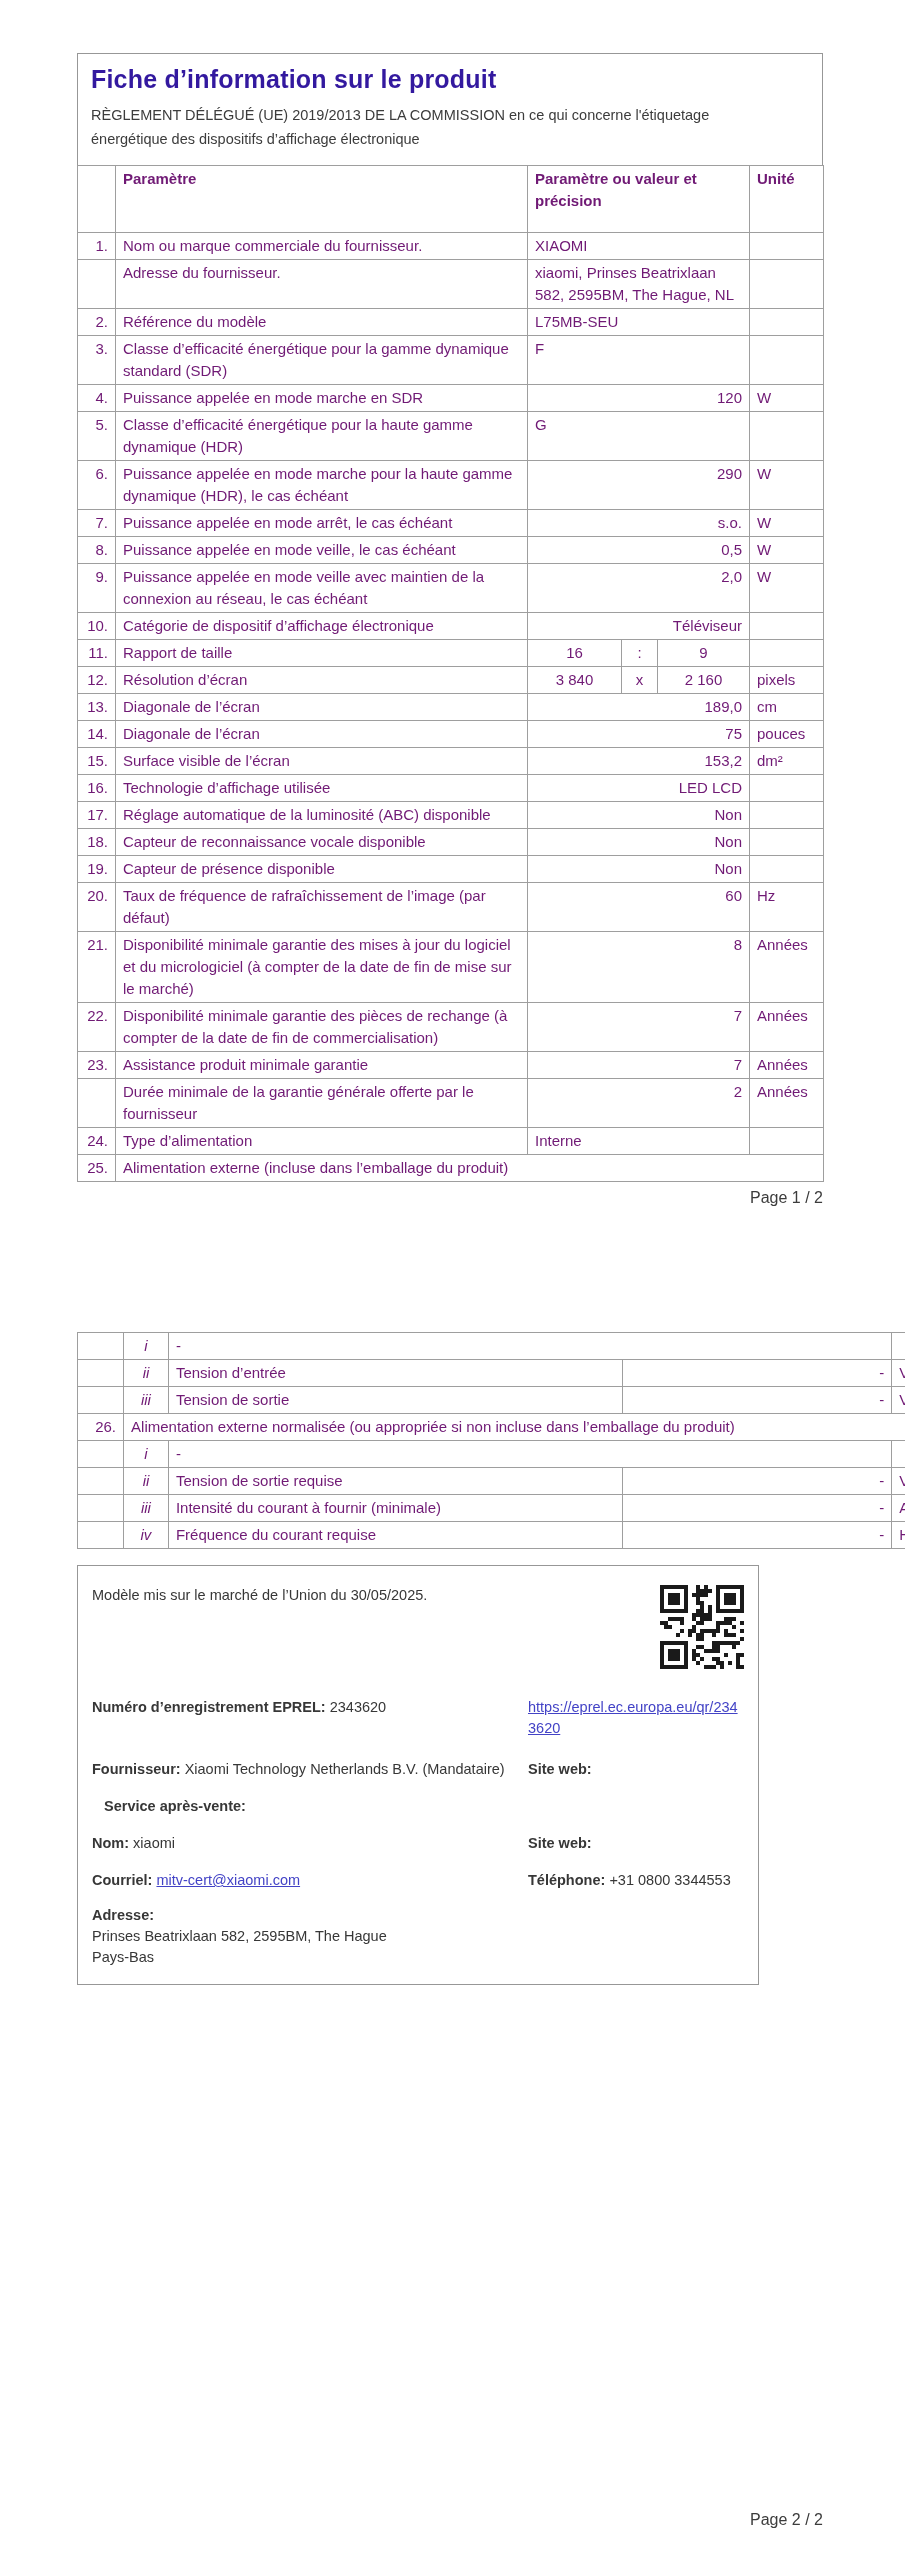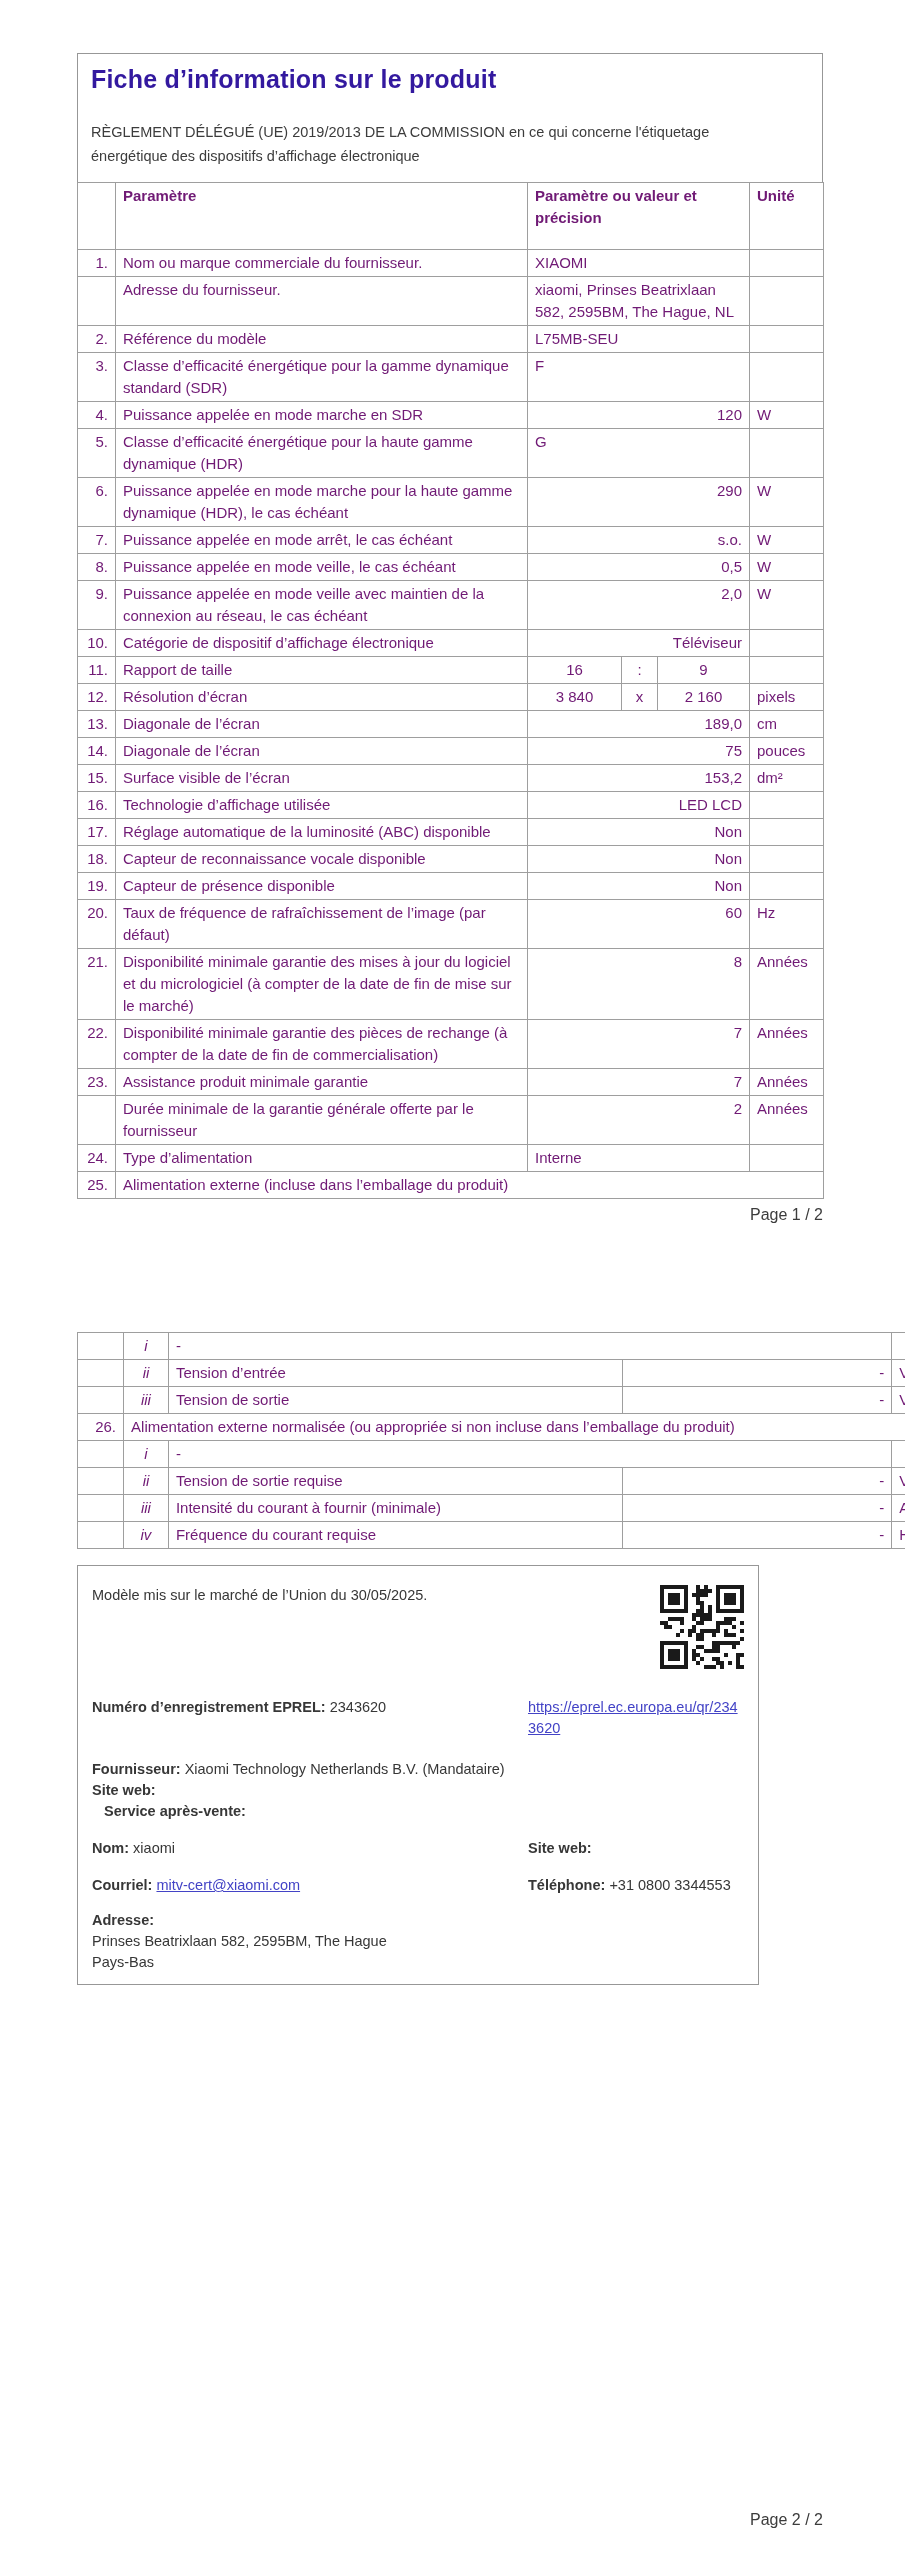--- a/index.html
+++ b/index.html
@@ -5,21 +5,21 @@
   *{box-sizing:border-box;margin:0;padding:0}
   html,body{background:#ffffff}
   body{width:905px;height:2560px;position:relative;overflow:hidden;
        font-family:"Liberation Sans",sans-serif;color:#373737;}
 
   .sheet{position:absolute;inset:0;}
 
   
   .page1{position:absolute;left:77px;top:53px;width:746px;}
   .p1head{border:1px solid #979797;border-bottom:none;padding:11px 13px 14px 13px;}
-  .title{font-size:25px;font-weight:bold;color:#33199f;letter-spacing:.2px;margin-bottom:26px;}
+  .title{font-size:25px;font-weight:bold;color:#33199f;letter-spacing:.2px;margin-bottom:9px;}
   .reg{font-size:14.5px;line-height:24px;white-space:pre-line;color:#3c3c3c;}
 
   table.fiche{width:100%;border-collapse:collapse;table-layout:fixed;
               font-size:15px;line-height:22px;color:#701a75;}
   .fiche th,.fiche td{border:1px solid #9e9e9e;vertical-align:top;padding:2px 7px;}
   .fiche th{text-align:left;font-weight:bold;padding-bottom:20px;}
   .fiche .num{text-align:right;padding-right:7px;}
   .fiche .vl{text-align:left}
   .fiche .vr{text-align:right}
   .fiche .pad0{padding:0;}
@@ -41,21 +41,21 @@
   .b2row{display:flex;}
   .b2l{width:436px;padding-right:4px;}
   .b2r{flex:1;}
   .bld{font-weight:bold;}
   .lnk{color:#4343c6;text-decoration:underline;cursor:pointer;}
   .r-market{justify-content:space-between;margin-bottom:24px;min-height:90px;}
   .market-text{padding-top:2px;}
   .qr{width:84px;height:84px;flex:0 0 84px;margin-top:2px;}
   .r-eprel{margin-bottom:20px;}
   .eprel-link{display:inline-block;max-width:245px;word-break:break-all;}
-  .r-supplier{flex-direction:column;}
+  .r-supplier{margin-bottom:16px;}
   .brk{word-break:break-all;}
   .r-sav{margin-bottom:16px;margin-left:12px;}
   .r-nom{margin-bottom:16px;}
   .r-mail{margin-bottom:14px;}
   .pre{white-space:pre-line;}
 
   .p2l{position:absolute;left:77px;top:2504px;width:746px;}
 </style>
 </head>
 <body>

